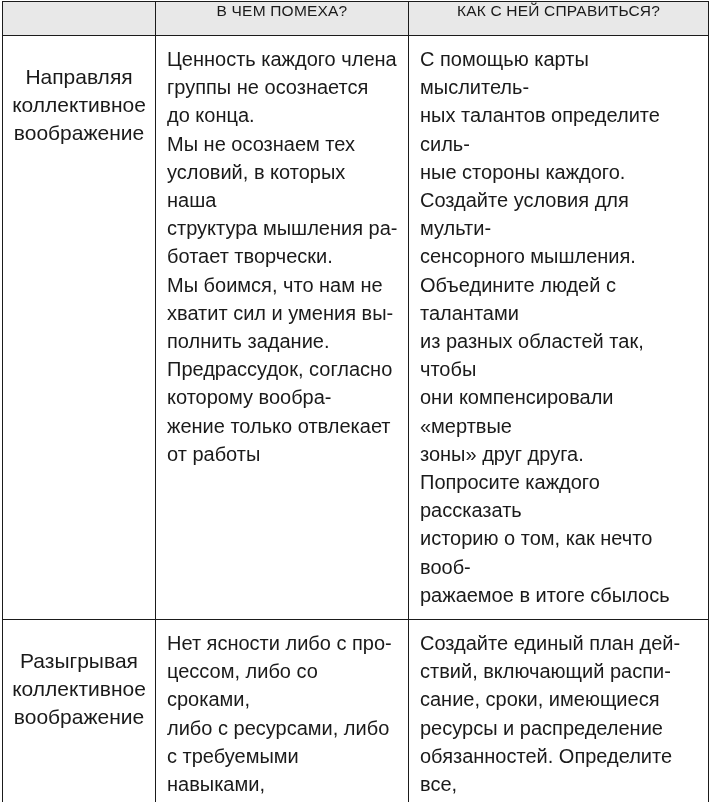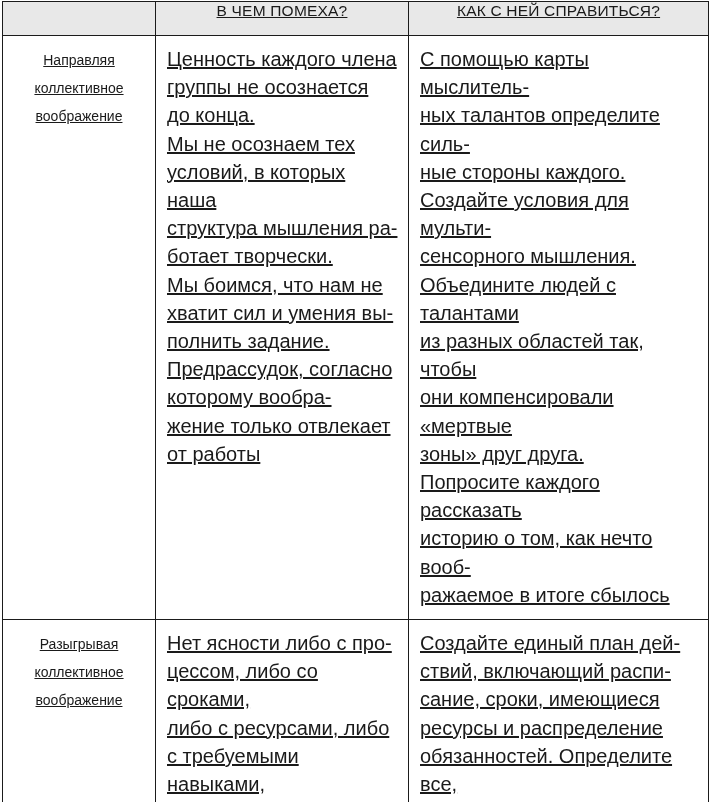--- a/index.html
+++ b/index.html
@@ -11,21 +11,20 @@
     width: 710px;
     height: 802px;
     font-family: "Liberation Sans", sans-serif;
     color: #1a1a1a;
     overflow: hidden;
   }
   .table-wrap {
     width: 710px;
     height: 802px;
     box-sizing: border-box;
-    text-decoration: underline;
   }
   table.matrix {
     border-collapse: collapse;
     table-layout: fixed;
     width: 706px;
     margin-left: 2px;
     margin-top: 1px;
   }
   table.matrix td, table.matrix th {
     border: 1.6px solid #1b1b1b;
@@ -48,23 +47,24 @@
   }
   thead th.blank { background: #e8e8e8; }
 
   .cell-inner {
     padding: 9px 9px 10px 11px;
     font-size: 20px;
     line-height: 28.2px;
   }
   .col1-inner {
     padding: 10px 6px 10px 6px;
-    font-size: 14px;
+    font-size: 21px;
     line-height: 28.2px;
     text-align: center;
+    margin-top: 17px;
   }
   .row1 .cell-inner { min-height: 318px; }
   .row2 .cell-inner { min-height: 405px; }
   .row1 .col1-inner { min-height: 318px; }
   .row2 .col1-inner { min-height: 405px; }
   .nowrap-block { white-space: pre-line; }
 </style>
 </head>
 <body>
 

